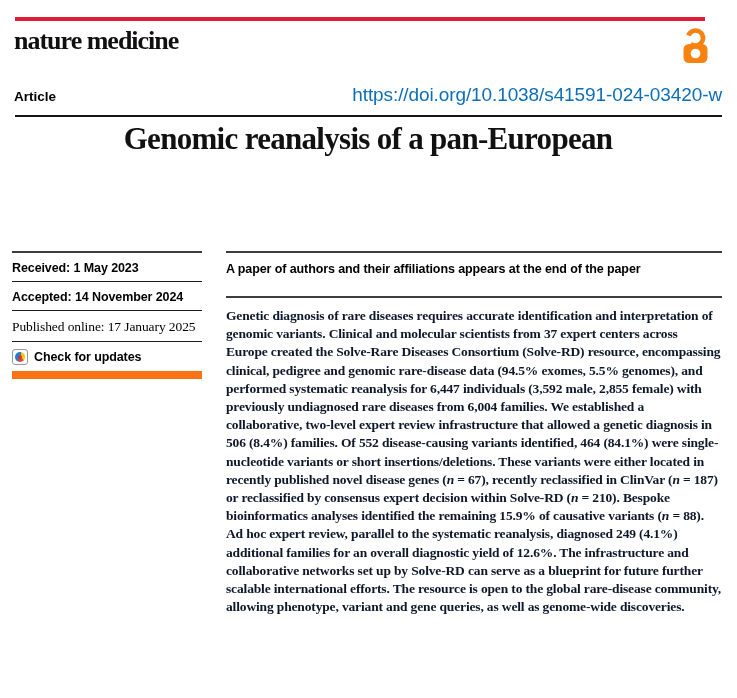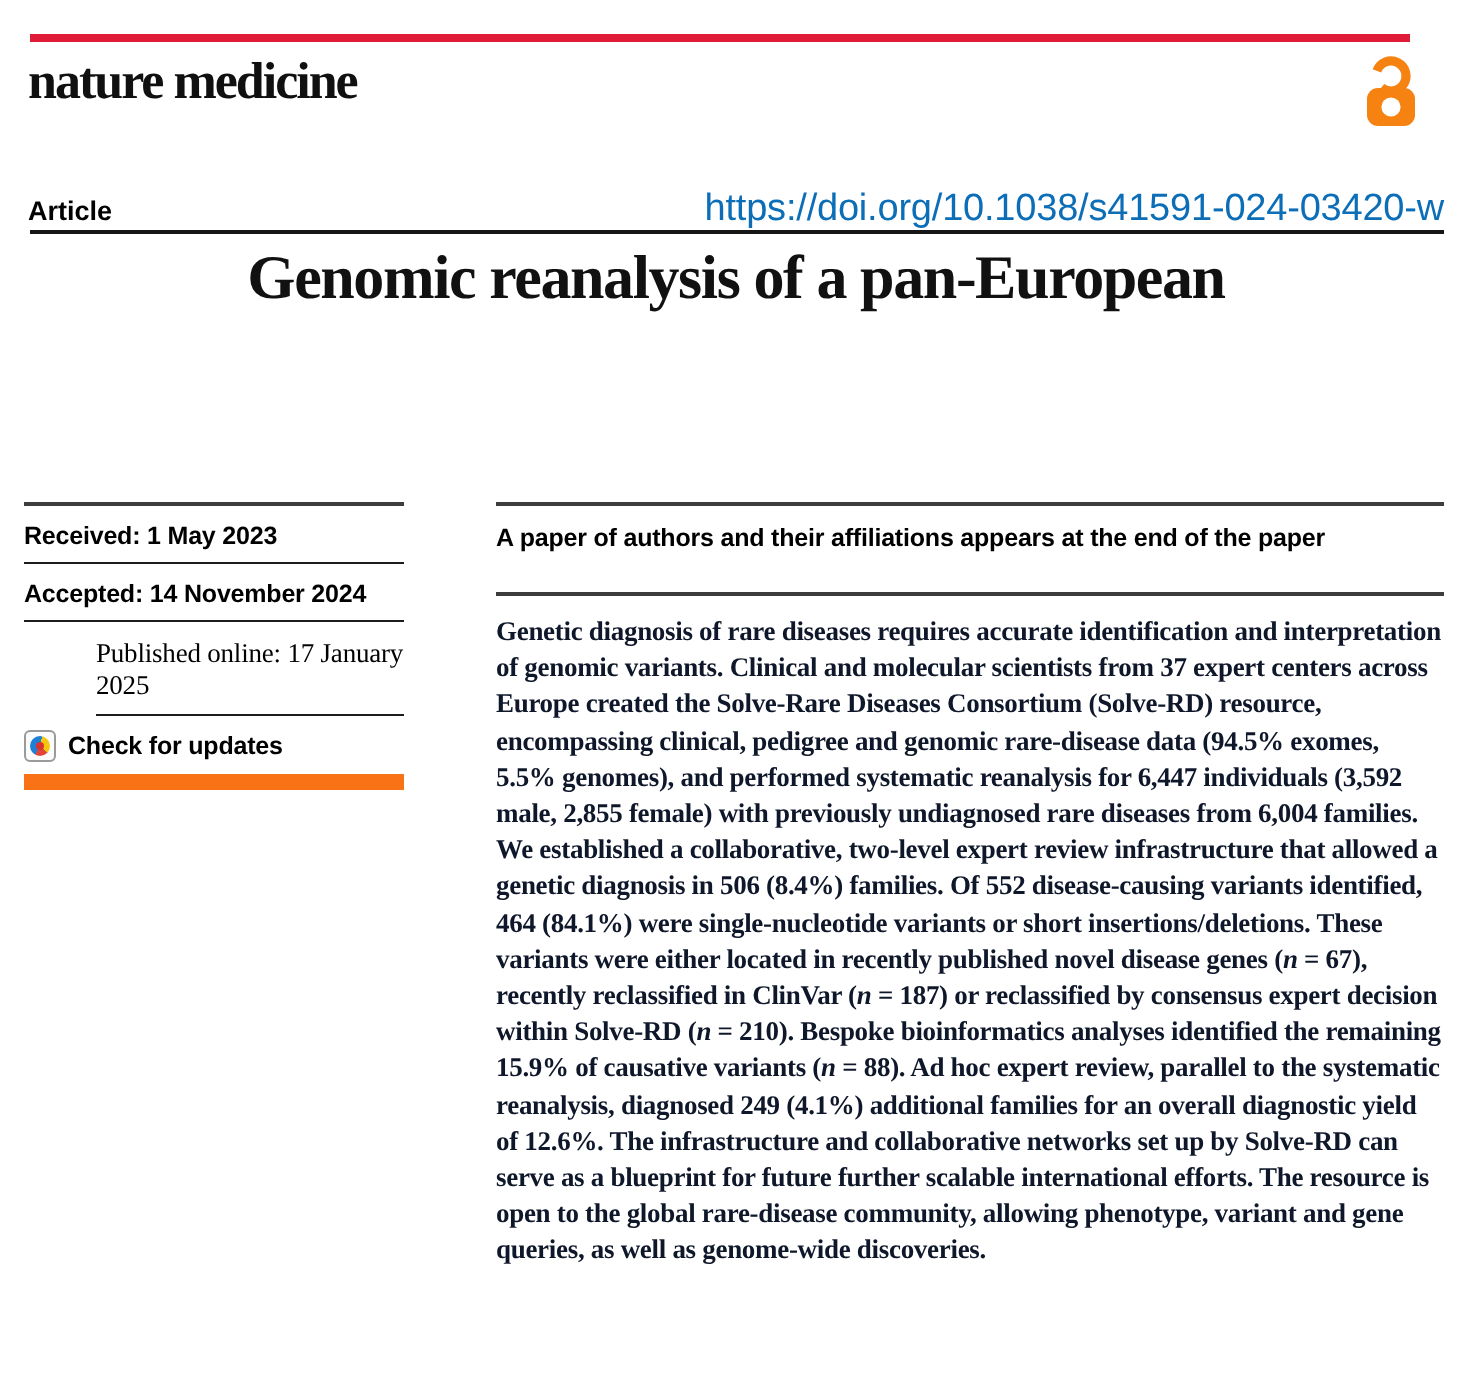--- a/index.html
+++ b/index.html
@@ -25,21 +25,21 @@
     font-family: "Liberation Serif", "DejaVu Serif", serif;
     font-weight: bold;
     font-size: 26px;
     letter-spacing: -1px;
     color: #101010;
   }
   .oa-icon { position: absolute; left: 680px; top: 27px; width: 28px; height: 39px; }
 
   
   .article-row {
-    position: absolute; left: 14px; top: 94px; width: 708px;
+    position: absolute; left: 14px; top: 84px; width: 708px;
     display: flex; justify-content: space-between; align-items: baseline;
   }
   .article-type { font-weight: bold; font-size: 13.5px; color: #000; }
   .doi-link {
     font-weight: normal; font-size: 19px;
     color: var(--doi-blue, #0d6eb8);
     text-decoration: none;
     letter-spacing: -0.1px;
   }
   .rule-dark {
@@ -57,41 +57,40 @@
     line-height: 37px;
     letter-spacing: -0.7px;
     color: #111111;
     text-align: center;
   }
   .title .tl { display: block; }
 
   
   .columns {
     position: absolute; left: 12px; top: 251px; width: 710px;
-    display: flex; gap: 46px; align-items: flex-start;
+    display: flex; gap: 24px; align-items: flex-start;
   }
 
   
   .meta {
     width: 190px; flex: 0 0 190px;
     border-top: 2px solid #3d3d3d;
   }
   .meta-row {
     padding: 8px 0 6px;
     border-bottom: 1px solid #1c1c1c;
     font-size: 12.5px;
     font-weight: bold;
     letter-spacing: -0.1px;
     color: #000;
   }
   .meta-row.serif {
     font-family: "Liberation Serif", "DejaVu Serif", serif;
     font-weight: normal;
     font-size: 13.5px;
-    margin-left: 36px;
   }
   .meta-row.check {
     display: flex; align-items: center; gap: 6px;
     border-bottom: 8px solid #f97316;
     padding: 7px 0 6px;
     cursor: pointer;
   }
   .cm-box {
     width: 16px; height: 16px;
     border: 1px solid #9a9a9a; border-radius: 3px;

